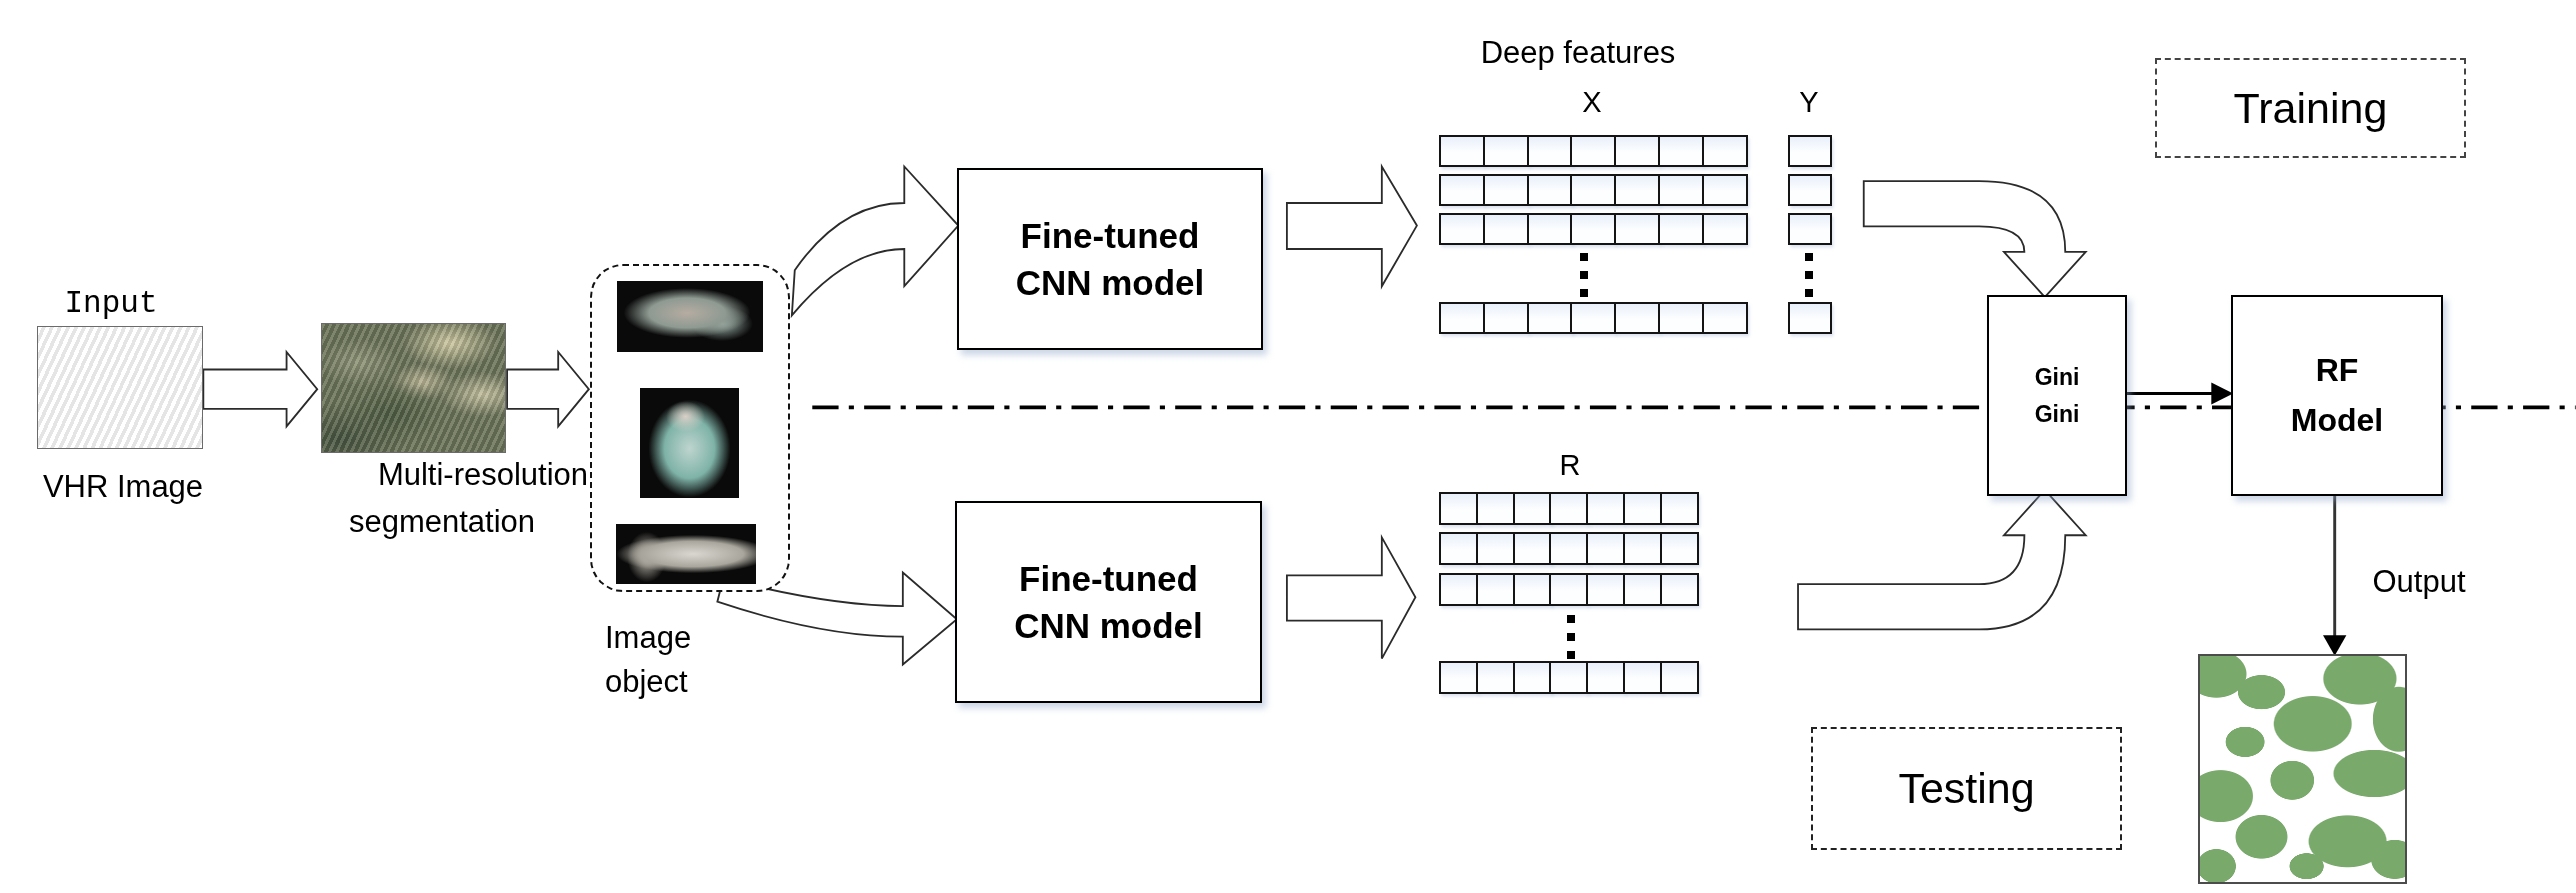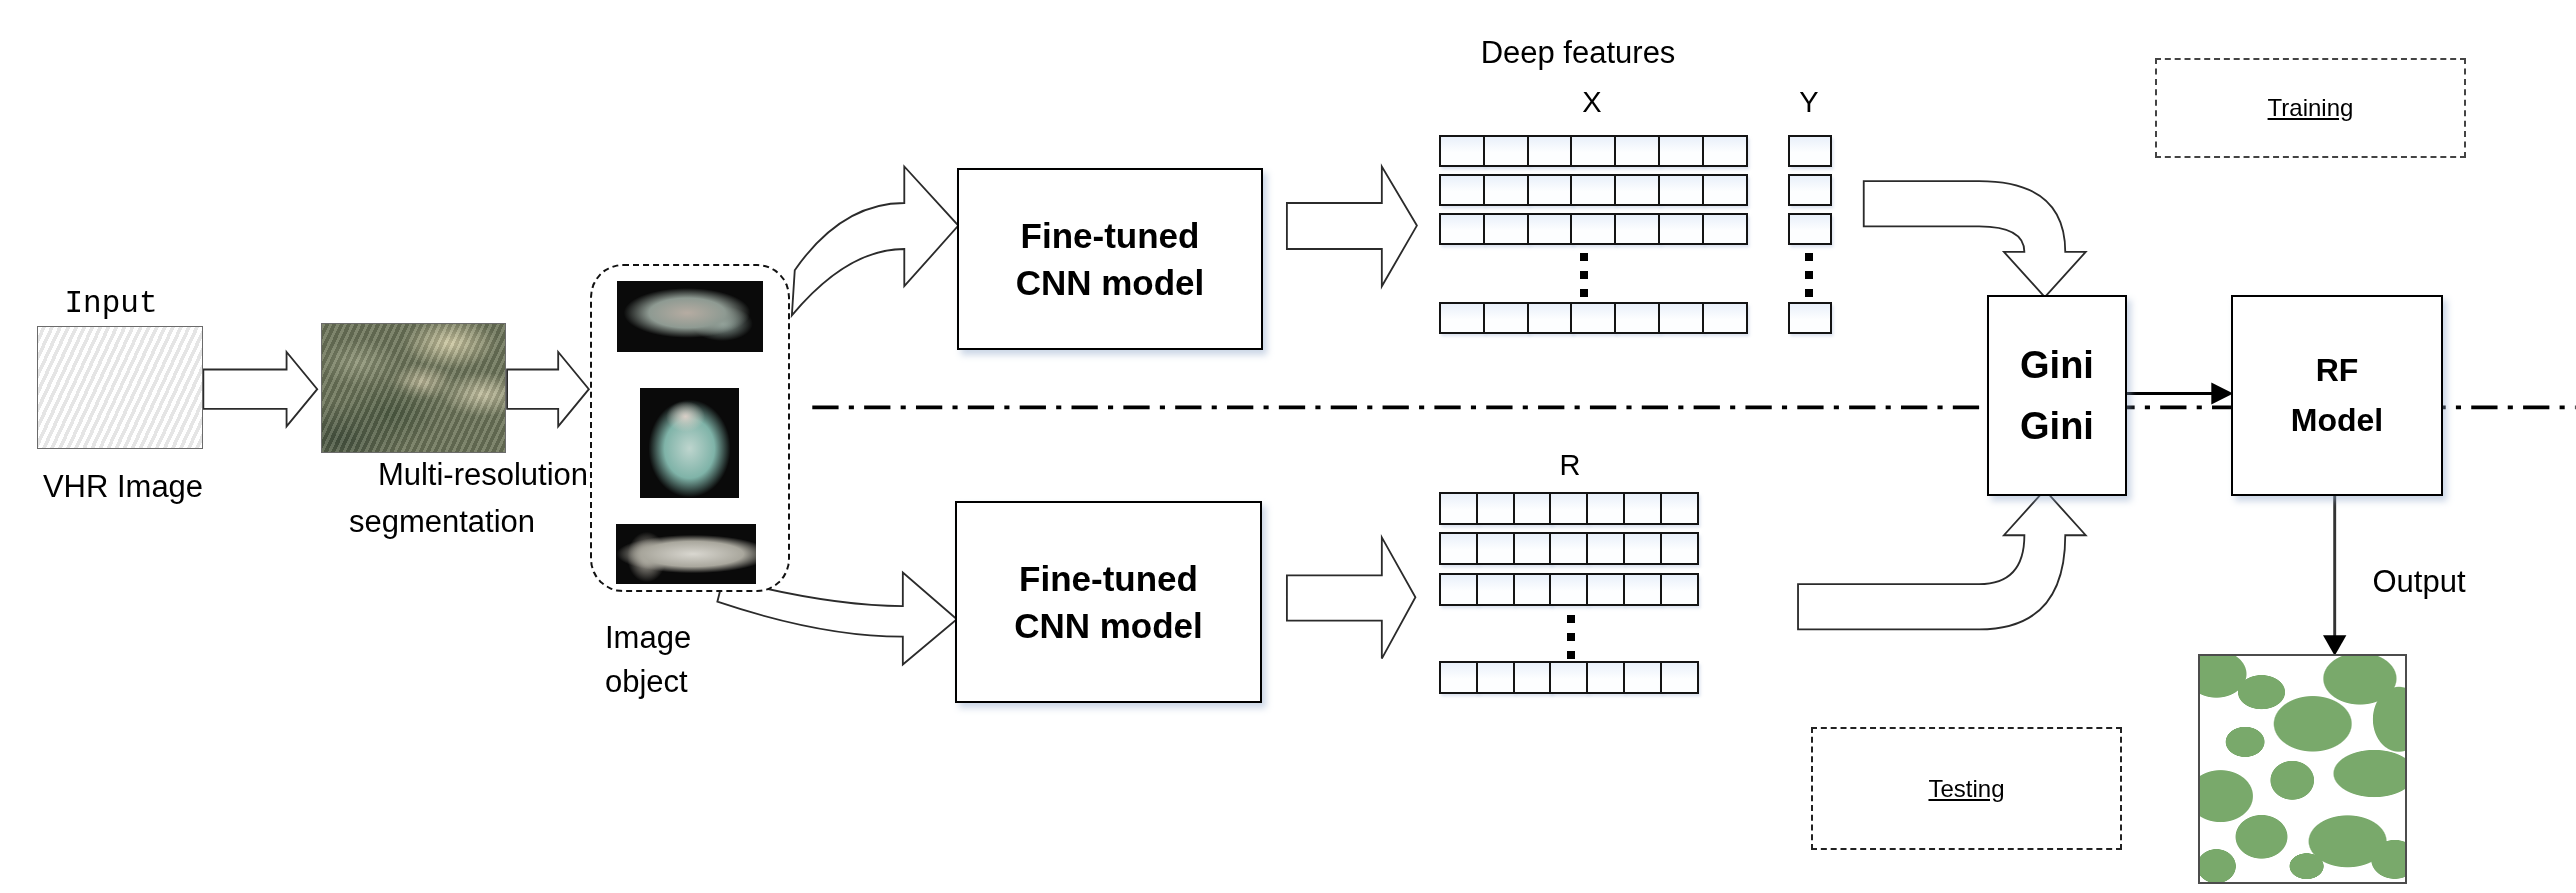--- a/index.html
+++ b/index.html
@@ -7,25 +7,25 @@
        font-family:"Liberation Sans", sans-serif;color:#000;overflow:hidden;}
   .lbl{position:absolute;transform:translate(-50%,-50%);white-space:nowrap;
        font-size:31px;color:#000;}
   .lbl-left{transform:translate(0,-50%);}
   svg.canvas{position:absolute;left:0;top:0;z-index:1;}
   .harrow{fill:#fff;stroke:#2b2b2b;stroke-width:2.5;}
   .box{position:absolute;background:#fff;border:2.2px solid #000;z-index:3;
        display:flex;flex-direction:column;align-items:center;justify-content:center;
        box-shadow:4.4px 5.1px 6.6px rgba(140,165,200,.45);font-weight:bold;}
   .box .bl{font-size:35px;line-height:1.35;text-align:center;}
-  .box.small .bl{font-size:38px;line-height:1.6;}
+  .box.small .bl{font-size:23px;line-height:1.6;}
   .box.rfbox .bl{font-size:32px;line-height:1.55;}
   .dashedbox{position:absolute;border:2.2px dashed #222;background:transparent;z-index:2;
        display:flex;align-items:center;justify-content:center;}
-  .dashedbox .bl{font-size:24px;text-decoration:underline;}
+  .dashedbox .bl{font-size:43px;}
   #image-object-box{border:2.9px dashed #111;border-radius:33px;background:#fff;}
   
   .sat{position:absolute;z-index:4;border:0.7px solid #6b6b6b;
     background:
       radial-gradient(ellipse 66px 40px at 18% 25%, #7d8a74 0%, rgba(125,138,116,0) 60%),
       radial-gradient(ellipse 95px 51px at 72% 18%, #97welcome 0%, rgba(0,0,0,0) 0%),
       radial-gradient(ellipse 95px 51px at 72% 18%, #959a8b 0%, rgba(149,154,139,0) 60%),
       radial-gradient(ellipse 80px 55px at 42% 68%, #47553f 0%, rgba(71,85,63,0) 65%),
       radial-gradient(ellipse 69px 33px at 86% 58%, #adb39f 0%, rgba(173,179,159,0) 60%),
       radial-gradient(ellipse 110px 62px at 12% 88%, #3e4c3c 0%, rgba(62,76,60,0) 65%),

